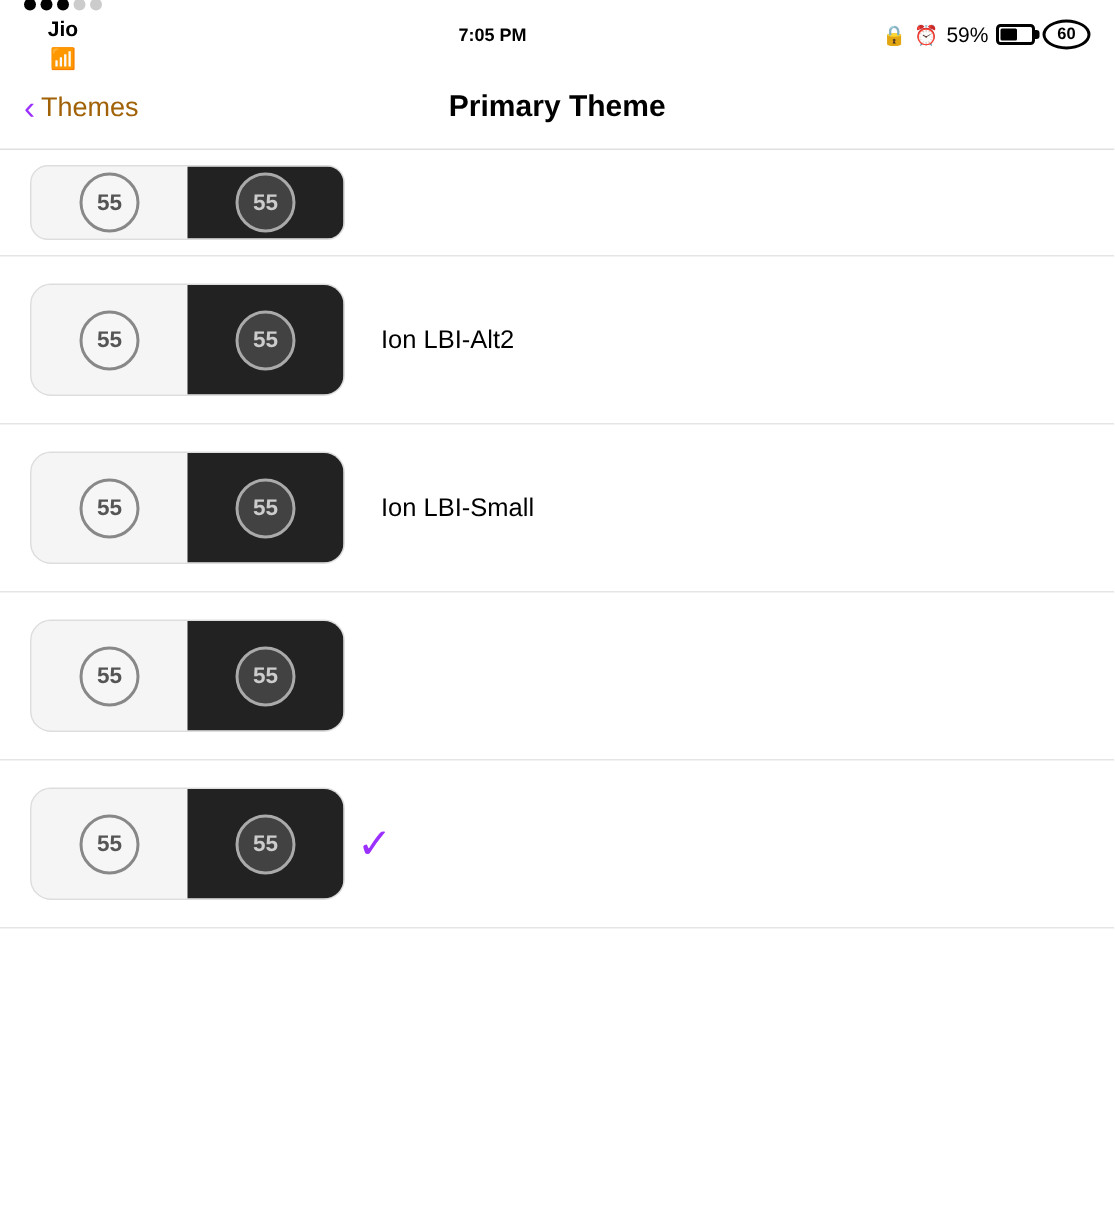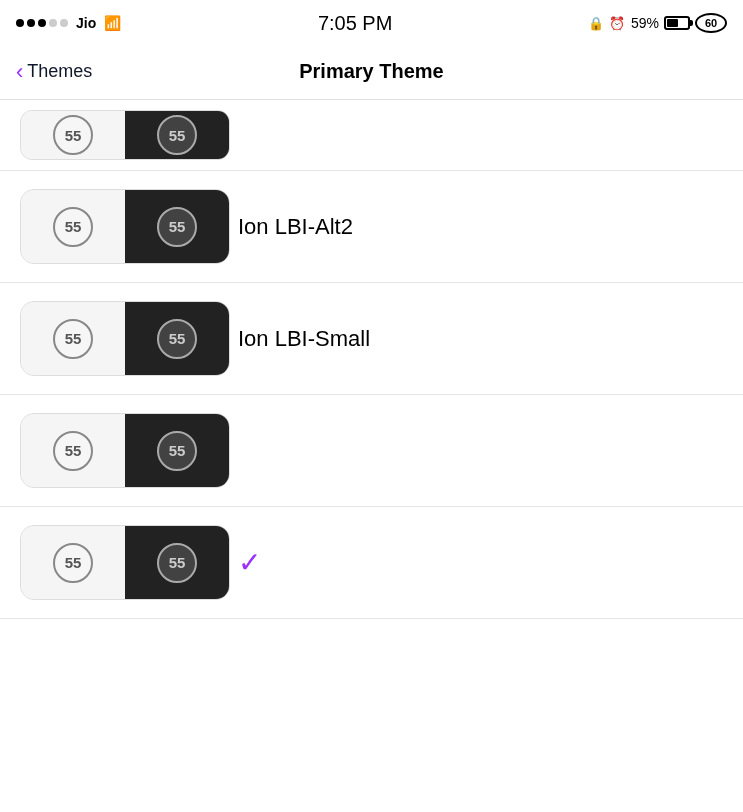--- a/index.html
+++ b/index.html
@@ -20,30 +20,31 @@
       padding: 6px 16px 4px 16px;
       height: 44px;
       background: #fff;
     }
     .status-left {
       display: flex;
       align-items: center;
       gap: 4px;
       font-size: 14px;
       font-weight: 600;
+      flex-direction: column;
     }
     .signal-dots {
       display: flex; gap: 3px; align-items: center;
     }
     .dot { width: 8px; height: 8px; border-radius: 50%; }
     .dot.filled { background: #000; }
     .dot.empty { background: #ccc; }
     .carrier { font-size: 14px; font-weight: 600; margin: 0 4px; }
     .wifi-icon { font-size: 14px; }
-    .status-center { font-size: 20px; font-weight: 400; letter-spacing: 0; }
+    .status-center { font-size: 12px; font-weight: 700; letter-spacing: 0; }
     .status-right {
       display: flex; align-items: center; gap: 5px; font-size: 13px; font-weight: 500;
     }
     .battery-pct { font-size: 14px; }
     .battery-icon {
       width: 26px; height: 14px; border: 2px solid #000; border-radius: 3px; position: relative;
       display: flex; align-items: center; padding: 1px;
     }
     .battery-icon::after {
       content: '';
@@ -82,21 +83,21 @@
       text-decoration: none;
       min-width: 90px;
     }
     .back-chevron {
       font-size: 22px;
       color: #9b30ff;
       font-weight: 300;
     }
     .back-label {
       font-size: 18px;
-      color: #0f172a;
+      color: #a16207;
     }
     .nav-title {
       flex: 1;
       text-align: center;
       font-size: 20px;
       font-weight: 700;
       color: #000;
       margin-right: 90px;
     }
 
@@ -151,24 +152,24 @@
       font-weight: 700;
       color: #555;
       background: rgba(255,255,255,0.15);
     }
     .badge-dark {
       color: #ccc;
       border-color: #aaa;
     }
     .theme-name {
       flex: 1;
-      font-size: 22px;
+      font-size: 17px;
       font-weight: 400;
       color: #000;
-      margin-left: 8px;
+      margin-left: 24px;
     }
     .checkmark {
       color: #9b30ff;
       font-size: 28px;
       font-weight: 300;
       margin-left: 8px;
     }
 
     
     .theme-row-partial {

